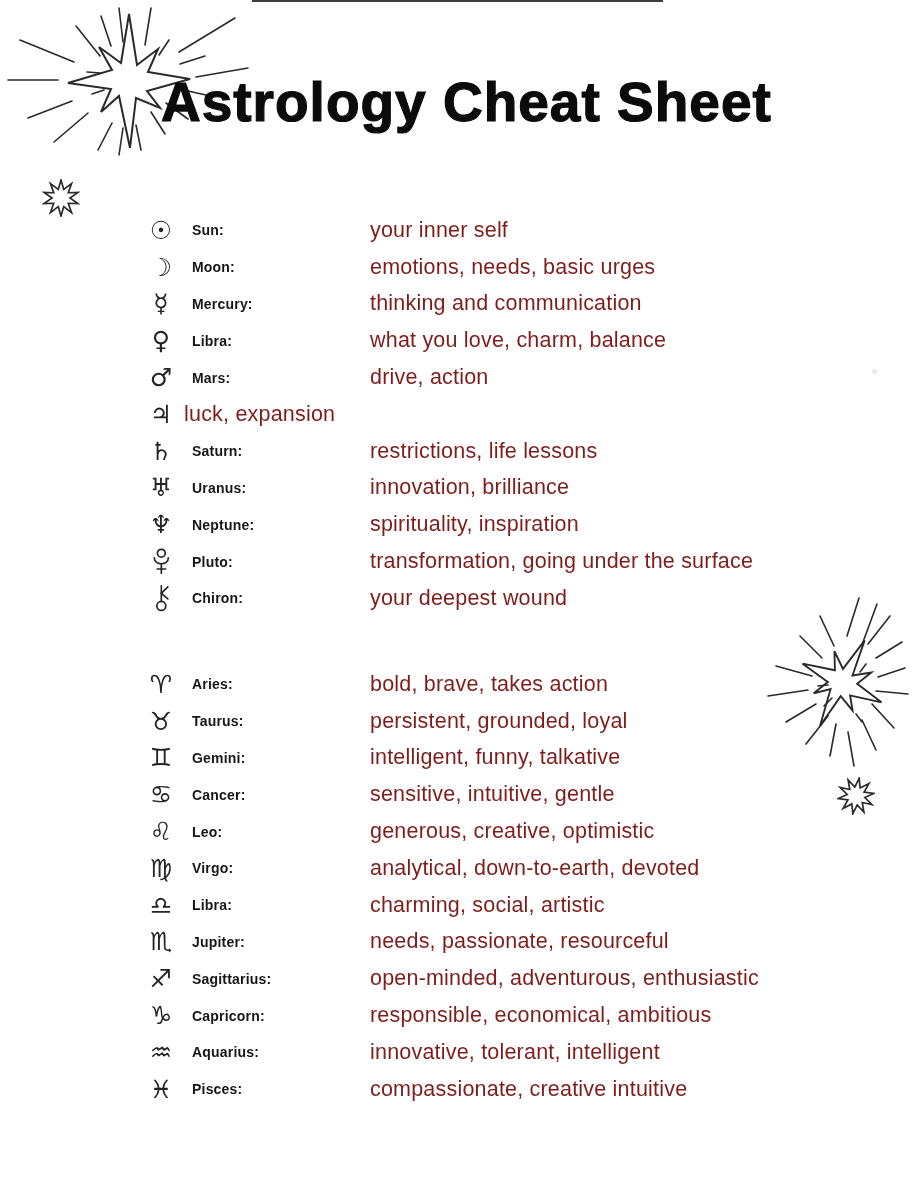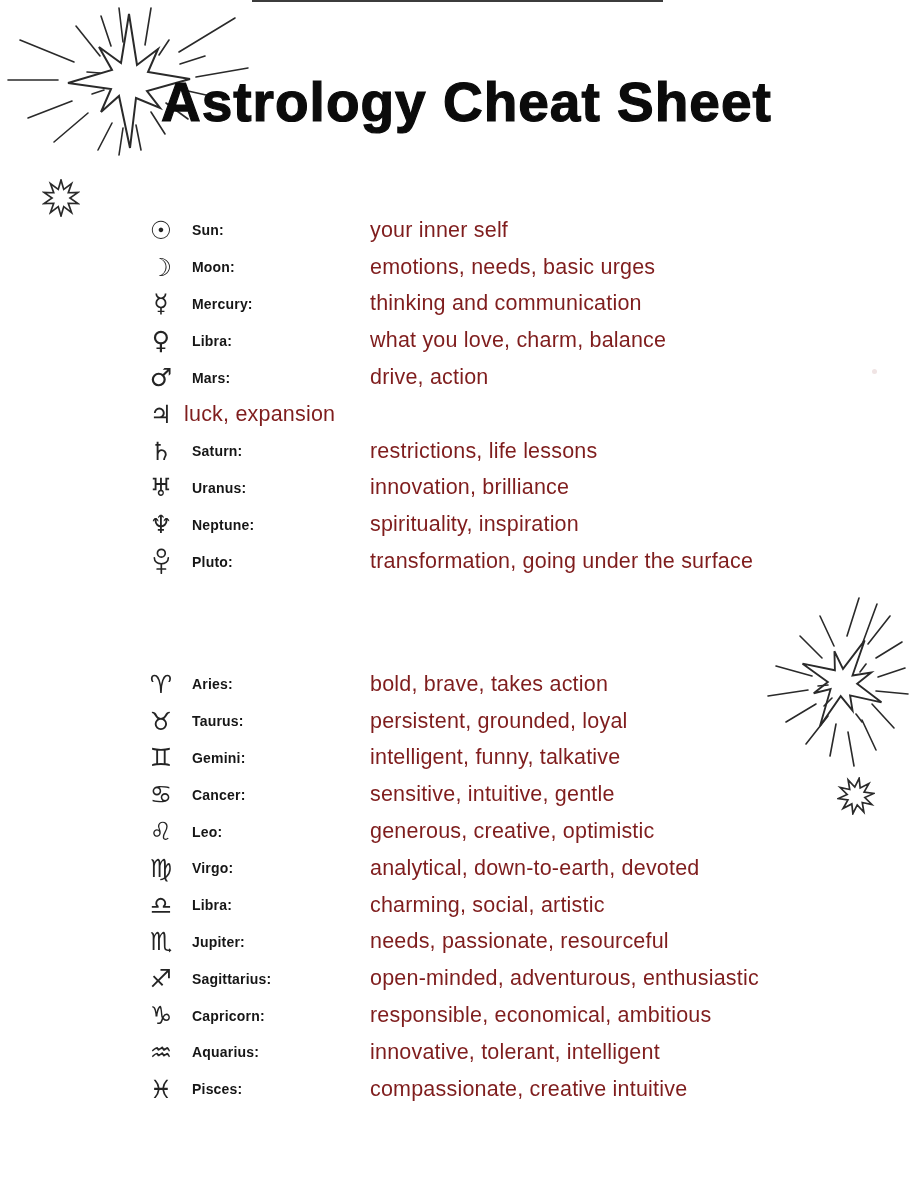--- a/index.html
+++ b/index.html
@@ -133,20 +133,32 @@
         <span class="sym">
           <svg viewBox="0 0 20 30" fill="none" stroke="#242424" stroke-width="1.8" stroke-linecap="round">
             <circle cx="10" cy="5.6" r="4.2"></circle>
             <path d="M2.5 10.5 C2.5 19 17.5 19 17.5 10.5"></path>
             <line x1="10" y1="17" x2="10" y2="27"></line>
             <line x1="5.5" y1="22.5" x2="14.5" y2="22.5"></line>
           </svg>
         </span>
         <span class="name">Pluto:</span>
         <span class="desc">transformation, going under the surface</span>
+      </div>
+      <div class="row">
+        <span class="sym">
+          <svg viewBox="0 0 20 30" fill="none" stroke="#242424" stroke-width="1.8" stroke-linecap="round">
+            <circle cx="10" cy="23.5" r="4.8"></circle>
+            <line x1="10" y1="18.6" x2="10" y2="2"></line>
+            <line x1="10" y1="10" x2="17" y2="3"></line>
+            <line x1="10" y1="10" x2="17" y2="16"></line>
+          </svg>
+        </span>
+        <span class="name">Chiron:</span>
+        <span class="desc">your deepest wound</span>
       </div>
     </div>
 
   <div class="list signs" id="signs-list">
       <div class="row">
         <span class="sym">♈</span>
         <span class="name">Aries:</span>
         <span class="desc">bold, brave, takes action</span>
       </div>
       <div class="row">

